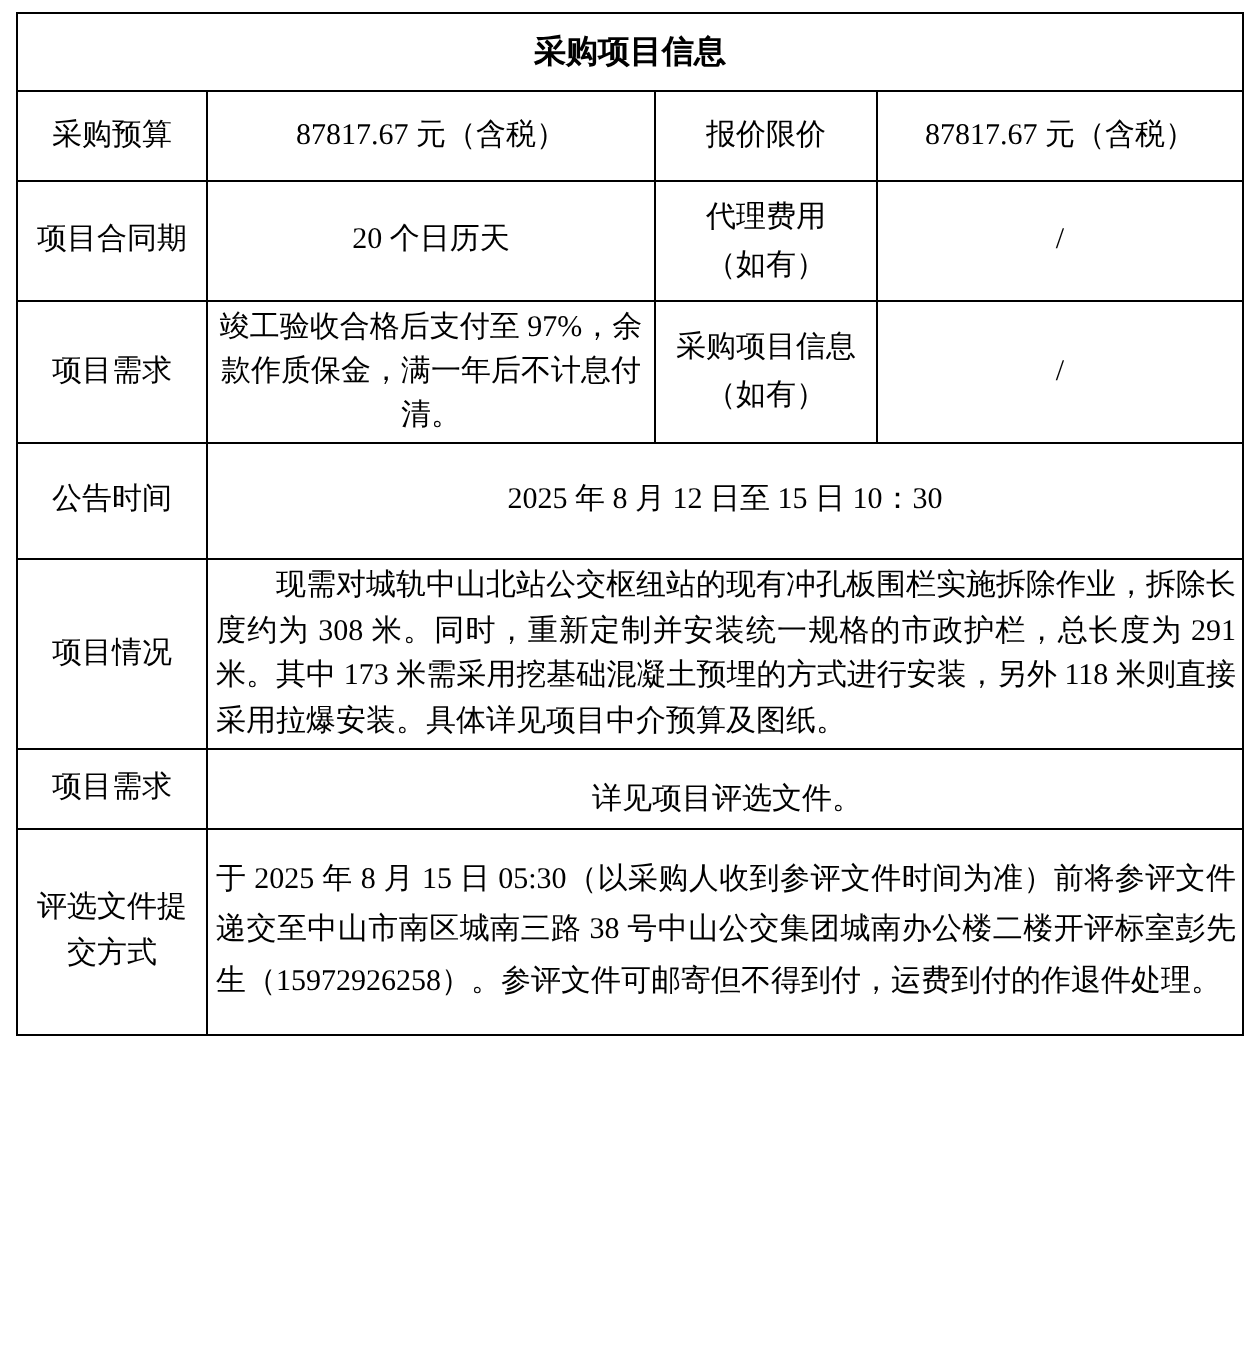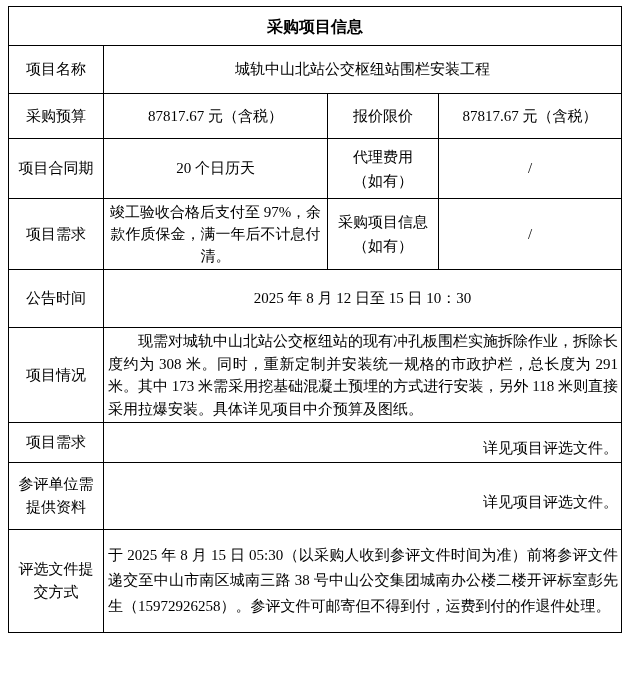--- a/index.html
+++ b/index.html
@@ -36,21 +36,21 @@
   }
   .lbl {
     text-align: center;
     padding: 2px 8px;
   }
   .ctr {
     text-align: center;
     padding: 2px 4px;
   }
   .lft {
-    text-align: right;
+    text-align: center;
     padding: 14px 3px 2px 5px;
   }
   .jst {
     text-align: justify;
     padding: 2px 3px 2px 4px;
     line-height: 22.5px;
   }
   .indent {
     text-indent: 2em;
     margin-left: 37px;
@@ -75,24 +75,20 @@
     <col style="width:224px">
     <col style="width:111px">
     <col style="width:183px">
   </colgroup>
 
   <tbody>
       <tr style="height:39px">
     <td colspan="4" class="title-cell">采购项目信息</td>
   </tr>
 
-  <tr style="height:48px">
-    <td class="lbl">项目名称</td>
-    <td colspan="3" class="ctr">城轨中山北站公交枢纽站围栏安装工程</td>
-  </tr>
 
   <tr style="height:45px">
     <td class="lbl">采购预算</td>
     <td class="ctr">87817.67 元（含税）</td>
     <td class="lbl">报价限价</td>
     <td class="ctr">87817.67 元（含税）</td>
   </tr>
 
   <tr style="height:60px">
     <td class="lbl">项目合同期</td>
@@ -118,24 +114,20 @@
   <tr style="height:88px">
     <td class="lbl">项目情况</td>
     <td colspan="3" class="jst indent">现需对城轨中山北站公交枢纽站的现有冲孔板围栏实施拆除作业，拆除长度约为 308 米。同时，重新定制并安装统一规格的市政护栏，总长度为 291 米。其中 173 米需采用挖基础混凝土预埋的方式进行安装，另外 118 米则直接采用拉爆安装。具体详见项目中介预算及图纸。</td>
   </tr>
 
   <tr style="height:37px">
     <td class="lbl">项目需求</td>
     <td colspan="3" class="lft">详见项目评选文件。</td>
   </tr>
 
-  <tr style="height:67px">
-    <td class="lbl">参评单位需提供资料</td>
-    <td colspan="3" class="lft">详见项目评选文件。</td>
-  </tr>
 
 
   <tr style="height:103px">
     <td class="lbl">评选文件提交方式</td>
     <td colspan="3" class="jst sub">于 2025 年 8 月 15 日 05:30（以采购人收到参评文件时间为准）前将参评文件递交至中山市南区城南三路 38 号中山公交集团城南办公楼二楼开评标室彭先生（15972926258）。参评文件可邮寄但不得到付，运费到付的作退件处理。</td>
   </tr>
 </tbody>
   </table>
 
 </body></html>

